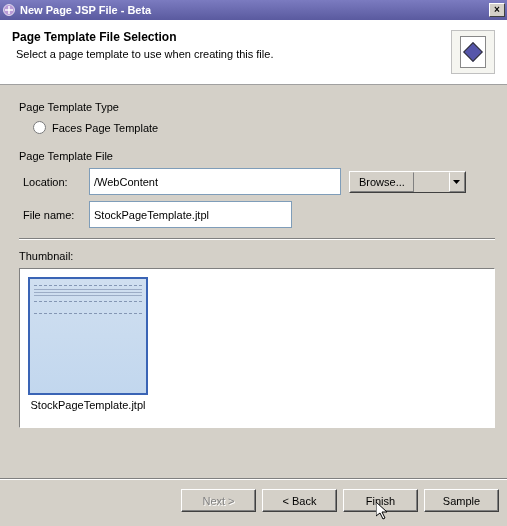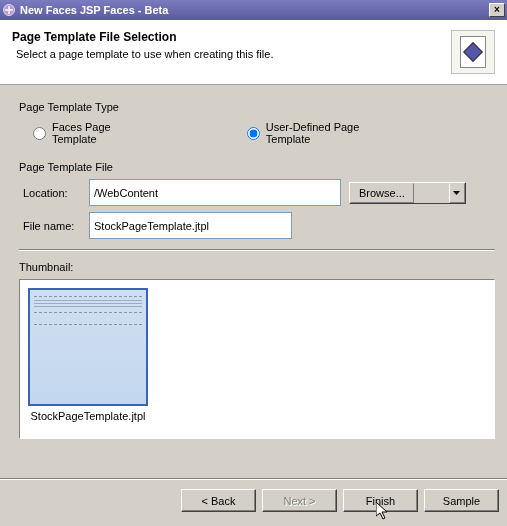--- a/index.html
+++ b/index.html
@@ -198,21 +198,21 @@
 <body>
 
 <div class="titlebar">
   <span class="ticon">
     <svg width="12" height="12" viewBox="0 0 12 12">
       <circle cx="6" cy="6" r="5.5" fill="#b89ad6" stroke="#fff" stroke-width="0.7"></circle>
       <rect x="5.3" y="2" width="1.4" height="8" fill="#fff"></rect>
       <rect x="2" y="5.3" width="8" height="1.4" fill="#fff"></rect>
     </svg>
   </span>
-  <span class="title">New Faces JSP Faces - Beta</span>
+  <span class="title">New Page JSP File - Beta</span>
   <div class="close-btn">×</div>
 </div>
 
 <div class="header">
   <div class="hleft">
     <div class="htitle">Page Template File Selection</div>
     <div class="hsub">Select a page template to use when creating this file.</div>
   </div>
   <div class="hicon">
     <div class="pagefold">
@@ -220,24 +220,20 @@
     </div>
   </div>
 </div>
 
 <div class="content">
   <div class="group-label">Page Template Type</div>
   <div class="radio-row">
     <label class="radio-item">
       <input type="radio" name="tpltype" style="">
       <span>Faces Page Template</span>
-    </label>
-    <label class="radio-item">
-      <input type="radio" name="tpltype" checked="" style="">
-      <span>User-Defined Page Template</span>
     </label>
   </div>
 
   <div class="group-label">Page Template File</div>
   <div class="form-row">
     <span class="lbl">Location:</span>
     <input class="text-input loc-input" value="/WebContent" style="">
     <span class="browse-group">
       <button class="browse-btn">Browse...</button>
       <span class="drop-btn">
@@ -264,21 +260,21 @@
         <div class="tline" style="top:16px"></div>
         <div class="tline dashed" style="top:22px"></div>
         <div class="tline dashed" style="top:34px"></div>
       </div>
       <div class="thumb-caption">StockPageTemplate.jtpl</div>
     </div>
   </div>
 </div>
 
 <div class="footer">
+  <button class="btn disabled">Next &gt;</button>
   <button class="btn">&lt; Back</button>
-  <button class="btn disabled">Next &gt;</button>
   <button class="btn">Finish</button>
   <button class="btn">Sample</button>
 </div>
 
 <svg class="cursor" width="16" height="20">
   <polygon points="0,0 0,14 4,11 7,17 9,16 6,10 11,10" fill="#fff" stroke="#000" stroke-width="1"></polygon>
 </svg>
 
 </body></html>

